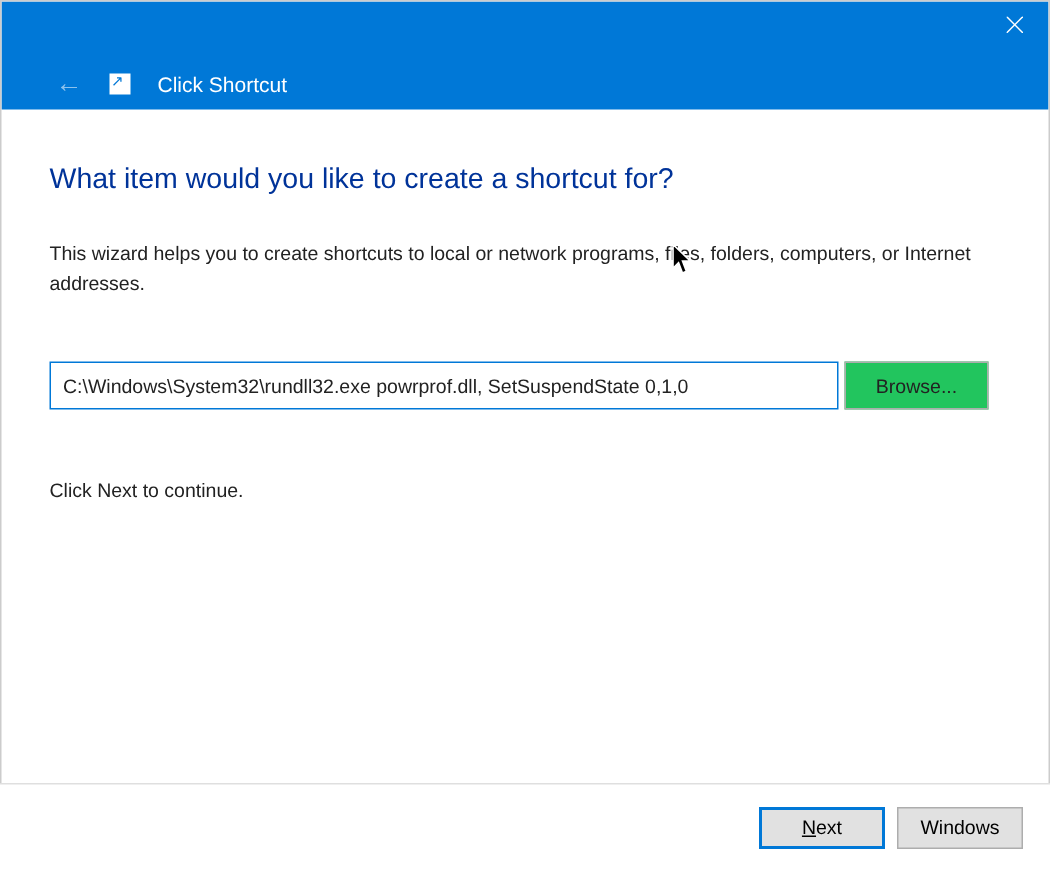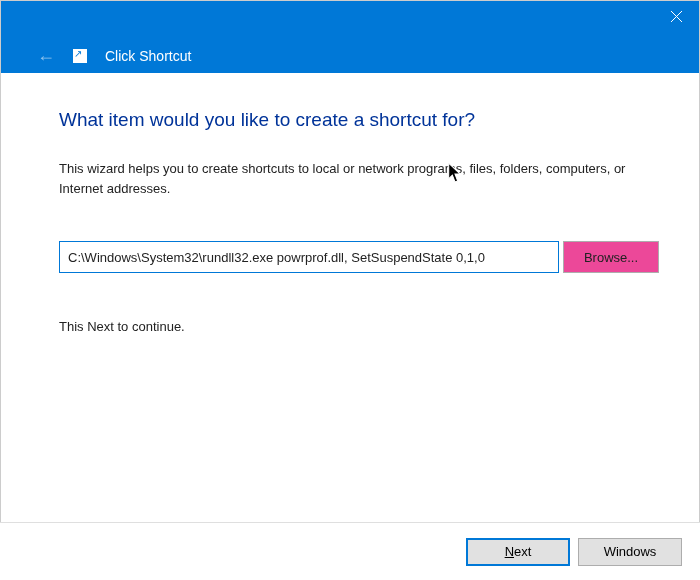--- a/index.html
+++ b/index.html
@@ -56,21 +56,21 @@
       position: absolute;
       font-size: 10px;
       color: #0078d7;
       left: 1px;
       top: -1px;
     }
     .title-text {
       font-size: 14px;
     }
     .content {
-      padding: 36px 40px 20px 58px;
+      padding: 36px 40px 20px 32px;
     }
     .heading {
       color: #003399;
       font-size: 19px;
       font-weight: normal;
       margin-bottom: 28px;
     }
     .description {
       color: #222;
       font-size: 13px;
@@ -95,21 +95,21 @@
       padding: 7px 8px;
       font-family: inherit;
       font-size: 13px;
       color: #222;
       outline: none;
       height: 32px;
     }
     .browse-btn {
       width: 96px;
       height: 32px;
-      background: #ec4899;
+      background: #22c55e;
       border: 1px solid #adadad;
       font-family: inherit;
       font-size: 13px;
       color: #222;
       cursor: pointer;
     }
     .next-hint {
       color: #222;
       font-size: 13px;
     }
@@ -121,21 +121,21 @@
       height: 58px;
       border-top: 1px solid #dfdfdf;
       display: flex;
       align-items: center;
       justify-content: flex-end;
       padding: 0 18px;
       gap: 8px;
       background: #fff;
     }
     .footer button {
-      width: 104px;
+      width: 84px;
       height: 28px;
       font-family: inherit;
       font-size: 13px;
       background: #e1e1e1;
       border: 1px solid #adadad;
       cursor: pointer;
     }
     .footer button.primary {
       border: 2px solid #0078d7;
     }
@@ -168,21 +168,21 @@
 
 <div class="content">
   <h1 class="heading">What item would you like to create a shortcut for?</h1>
   <p class="description">This wizard helps you to create shortcuts to local or network programs, files, folders, computers, or Internet addresses.</p>
 
   <div class="input-row">
     <input class="location-input" type="text" value="C:\Windows\System32\rundll32.exe powrprof.dll, SetSuspendState 0,1,0" style="">
     <button class="browse-btn">Browse...</button>
   </div>
 
-  <p class="next-hint">This Next to continue.</p>
+  <p class="next-hint">Click Next to continue.</p>
 </div>
 
 <div class="footer">
   <button class="primary"><span class="underline">N</span><span>ext</span></button>
   <button>Windows</button>
 </div>
 
 <svg class="cursor-arrow" viewBox="0 0 12 19">
   <path d="M0,0 L0,15 L3.5,11.5 L6,18 L8.5,17 L6,10.5 L11,10.5 Z" fill="black" stroke="white" stroke-width="1"></path>
 </svg>

